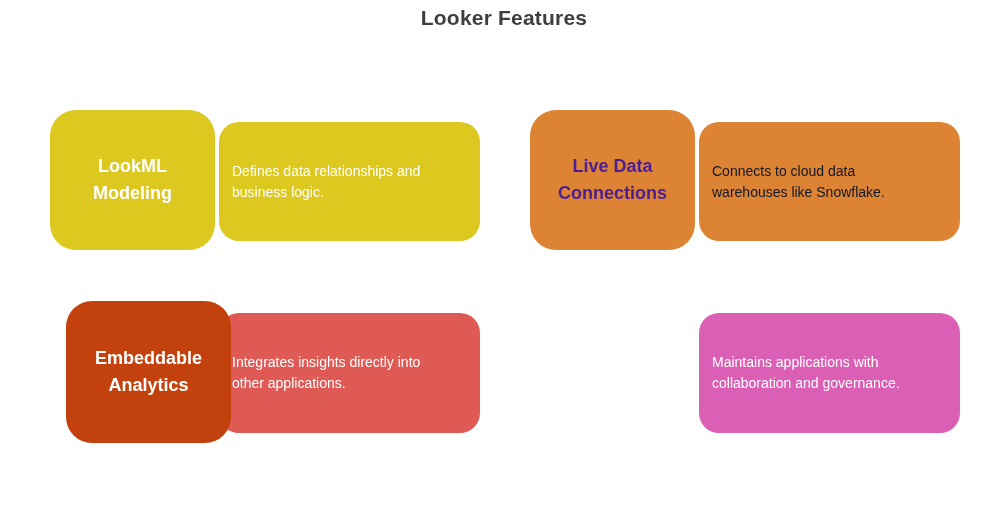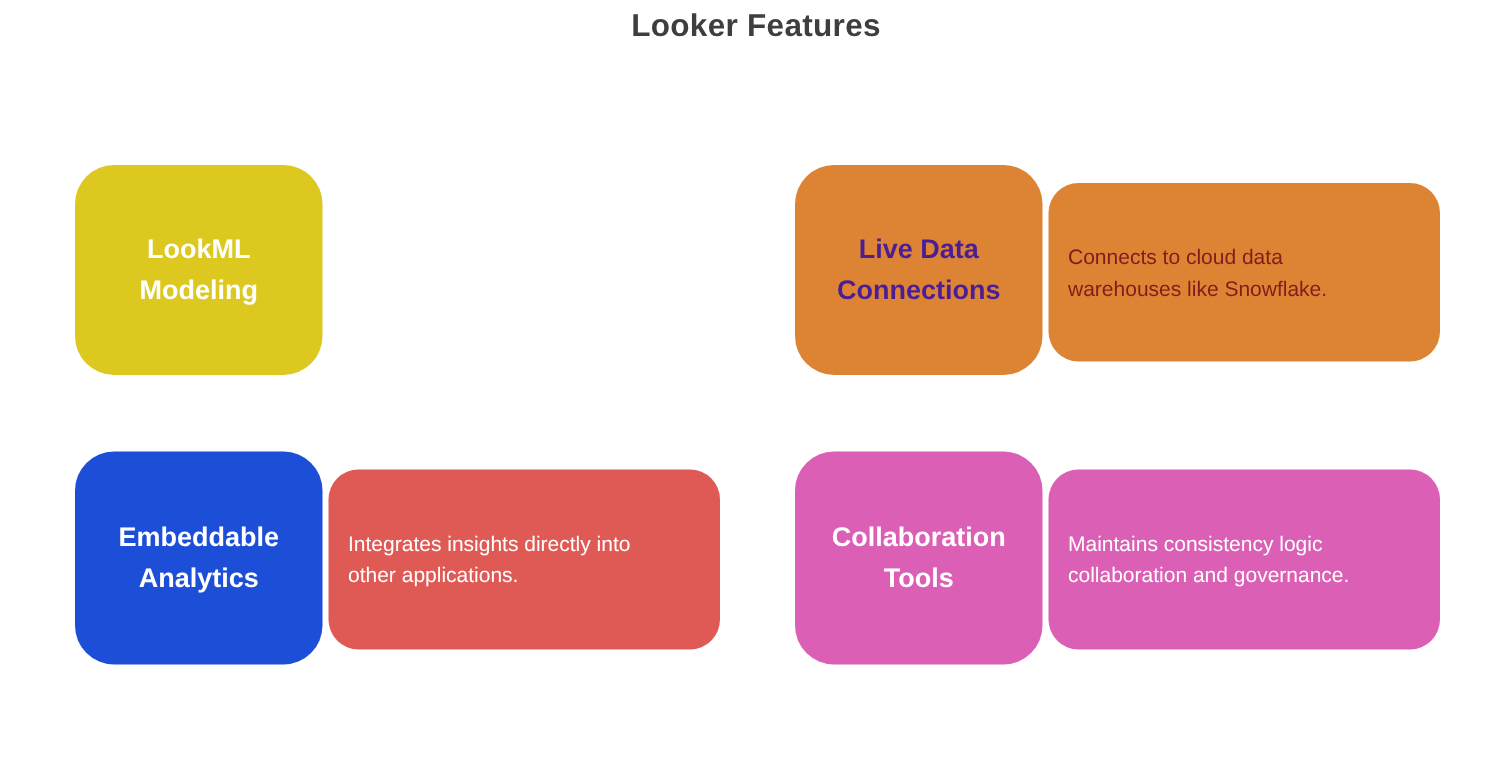--- a/index.html
+++ b/index.html
@@ -80,48 +80,48 @@
 
 <div class="canvas">
 
   <h1 class="page-title" style="color: rgb(62, 62, 62);">Looker Features</h1>
 
   <div class="card row1 col1">
     <div class="card-header" style="background: rgb(220, 200, 31);">
       <span class="card-title" style="color: rgb(255, 255, 255);">LookML
 Modeling</span>
     </div>
+    <div class="card-body" style="background: rgb(220, 200, 31);">
+      <span class="card-desc" style="color: rgb(255, 255, 255);">Defines data relationships and
+business logic.</span>
+    </div>
   </div>
 
   <div class="card row1 col2">
     <div class="card-header" style="background: rgb(221, 132, 52);">
       <span class="card-title" style="color: #4c1d95;">Live Data
 Connections</span>
     </div>
     <div class="card-body" style="background: rgb(221, 132, 52);">
-      <span class="card-desc" style="color: #7f1d1d;">Connects to cloud data
+      <span class="card-desc" style="color: #0f172a;">Connects to cloud data
 warehouses like Snowflake.</span>
     </div>
   </div>
 
   <div class="card row2 col1">
-    <div class="card-header" style="background: #1d4ed8;">
+    <div class="card-header" style="background: #c2410c; margin-left: 16px;">
       <span class="card-title" style="color: rgb(255, 255, 255);">Embeddable
 Analytics</span>
     </div>
     <div class="card-body" style="background: rgb(224, 90, 85);">
       <span class="card-desc" style="color: rgb(255, 255, 255);">Integrates insights directly into
 other applications.</span>
     </div>
   </div>
 
   <div class="card row2 col2">
-    <div class="card-header" style="background: rgb(219, 95, 181);">
-      <span class="card-title" style="color: rgb(255, 255, 255);">Collaboration
-Tools</span>
-    </div>
     <div class="card-body" style="background: rgb(219, 95, 181);">
-      <span class="card-desc" style="color: rgb(255, 255, 255);">Maintains consistency logic
+      <span class="card-desc" style="color: rgb(255, 255, 255);">Maintains applications with
 collaboration and governance.</span>
     </div>
   </div>
 
 </div>
 
 </body></html>

